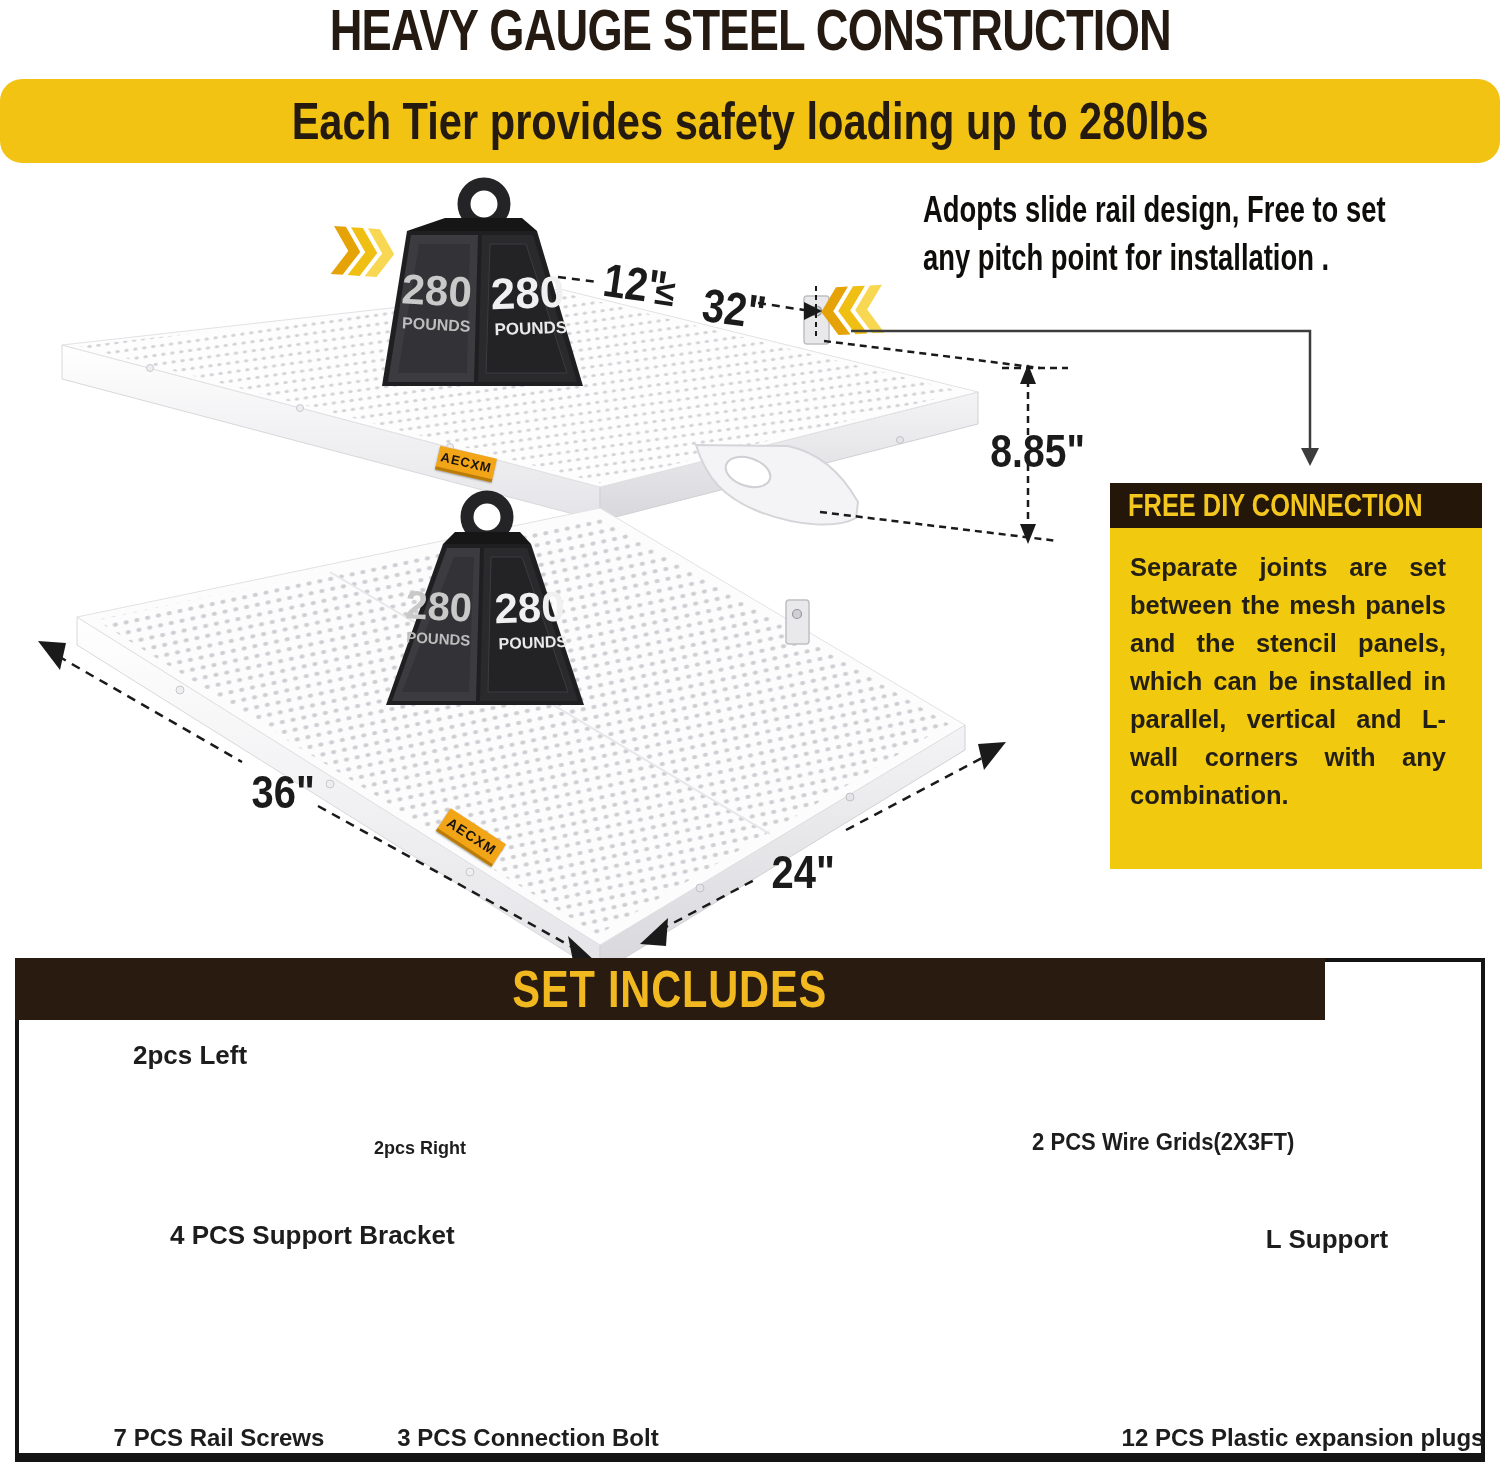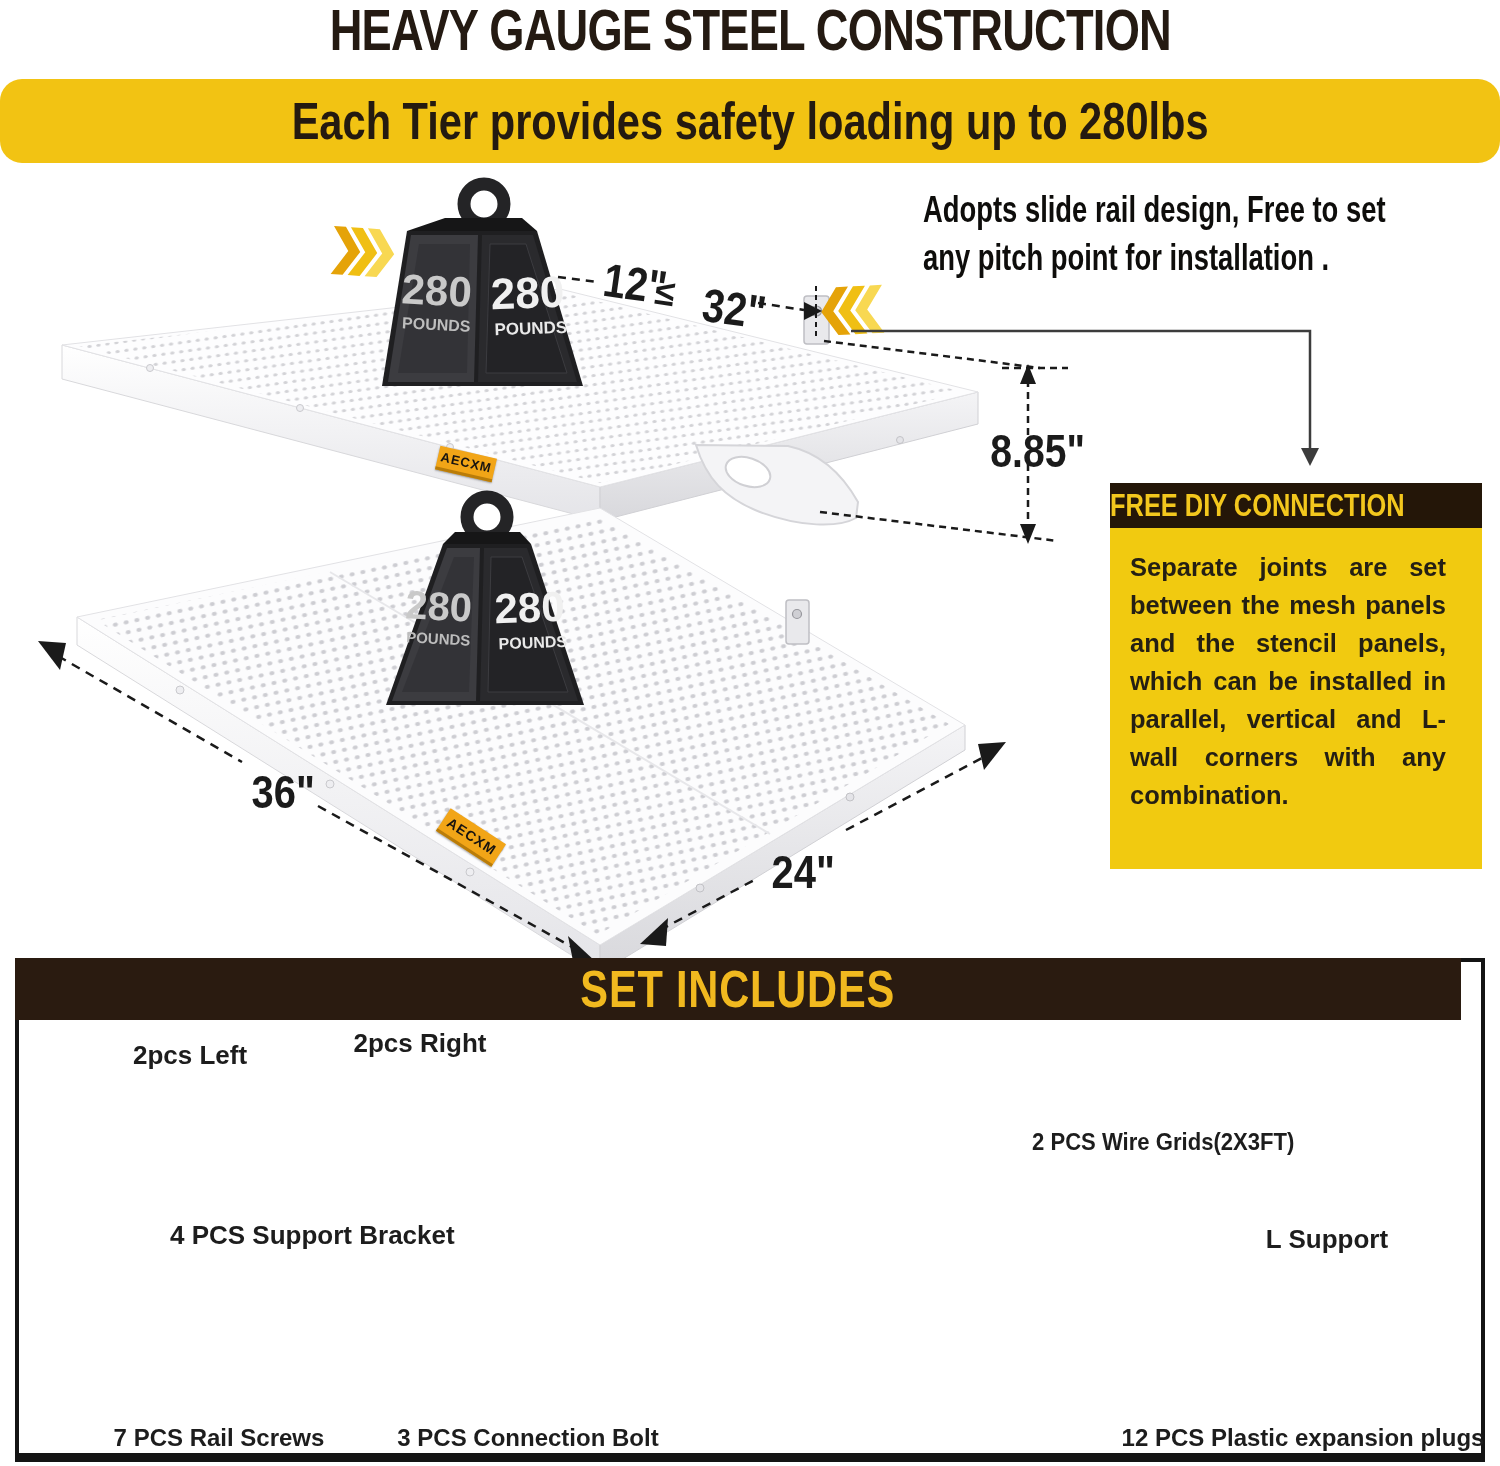--- a/index.html
+++ b/index.html
@@ -14,29 +14,29 @@
   #band{top:79px;left:0;width:100%;height:84px;background:#f2c313;
         display:flex;align-items:center;justify-content:center;border-radius:22px;}
   #band .t{font-size:52px;font-weight:bold;color:#241a10;}
 
   #note{top:186px;left:923px;font-weight:bold;color:#0e0d0b;font-size:37px;line-height:48px;}
 
   .dimlabel{font-weight:bold;color:#1b1b1b;white-space:nowrap;}
 
   #diy{top:483px;left:1110px;width:372px;height:372px;}
   #diy .hd{height:45px;background:#241608;color:#f3c71d;display:flex;align-items:center;
-           }
+           padding-left:18px;}
   #diy .hd span{font-size:31px;font-weight:bold;}
   #diy .bd{background:#f1ca10;height:327px;padding:14px 20px 0 20px;}
   #diy .bd p{margin:6px 16px 0 0;font-size:25.5px;font-weight:bold;line-height:38px;
              text-align:justify;color:#241f14;}
 
   #panel{top:958px;left:15px;width:1470px;height:504px;border:4px solid #141414;
          border-bottom-width:9px;box-sizing:border-box;background:#fff;}
-  #panel-header{top:958px;left:15px;width:1446px;height:62px;background:#2a1b10;
+  #panel-header{top:958px;left:15px;width:1310px;height:62px;background:#2a1b10;
         display:flex;align-items:center;justify-content:center;box-sizing:border-box;}
   #panel-header span{font-size:52px;font-weight:bold;color:#f1b91f;letter-spacing:1px;}
 
   .itemlabel{font-weight:bold;color:#1d1d1d;text-align:center;white-space:nowrap;}
   .tag{position:absolute;background:#f2a517;border-bottom:3px solid #b97c09;
        display:flex;align-items:center;justify-content:center;color:#171310;
        font-weight:bold;letter-spacing:1px;box-shadow:0 1px 2px rgba(0,0,0,.35);}
   svg text{font-family:"Liberation Sans",sans-serif;}
 </style>
 </head>
@@ -358,21 +358,21 @@
       <p>Separate joints are set between the mesh panels and the stencil panels, which can be installed in parallel, vertical and L-wall corners with any combination.</p>
     </div>
   </div>
 
   <div id="panel" class="abs"></div>
   <div id="panel-header" class="abs">
     <span class="cond" style="transform:scaleX(0.8)">SET INCLUDES</span>
   </div>
 
   <div class="abs itemlabel" style="left:105px;top:1040px;width:170px;font-size:26px"><span>2pcs Left</span></div>
-  <div class="abs itemlabel" style="left:330px;top:1028px;width:180px;font-size:26px"><span>2pcs Right</span></div>
+  <div class="abs itemlabel" style="left:330px;top:1138px;width:180px;font-size:18px"><span>2pcs Right</span></div>
   <div class="abs itemlabel" style="left:170px;top:1220px;width:280px;font-size:26px"><span>4 PCS Support Bracket</span></div>
   <div class="abs itemlabel" style="left:1032px;top:1128px;font-size:24px;text-align:right"><span class="condL" style="transform:scaleX(0.92)">2 PCS Wire Grids(2X3FT)</span></div>
   <div class="abs itemlabel" style="left:1247px;top:1224px;width:160px;font-size:26px"><span>L Support</span></div>
   <div class="abs itemlabel" style="left:99px;top:1424px;width:240px;font-size:24px"><span>7 PCS Rail Screws</span></div>
   <div class="abs itemlabel" style="left:388px;top:1424px;width:280px;font-size:24px"><span>3 PCS Connection Bolt</span></div>
   <div class="abs itemlabel" style="left:1118px;top:1424px;width:370px;font-size:24px"><span>12 PCS Plastic expansion plugs</span></div>
 
 </div>
 
 </body></html>

